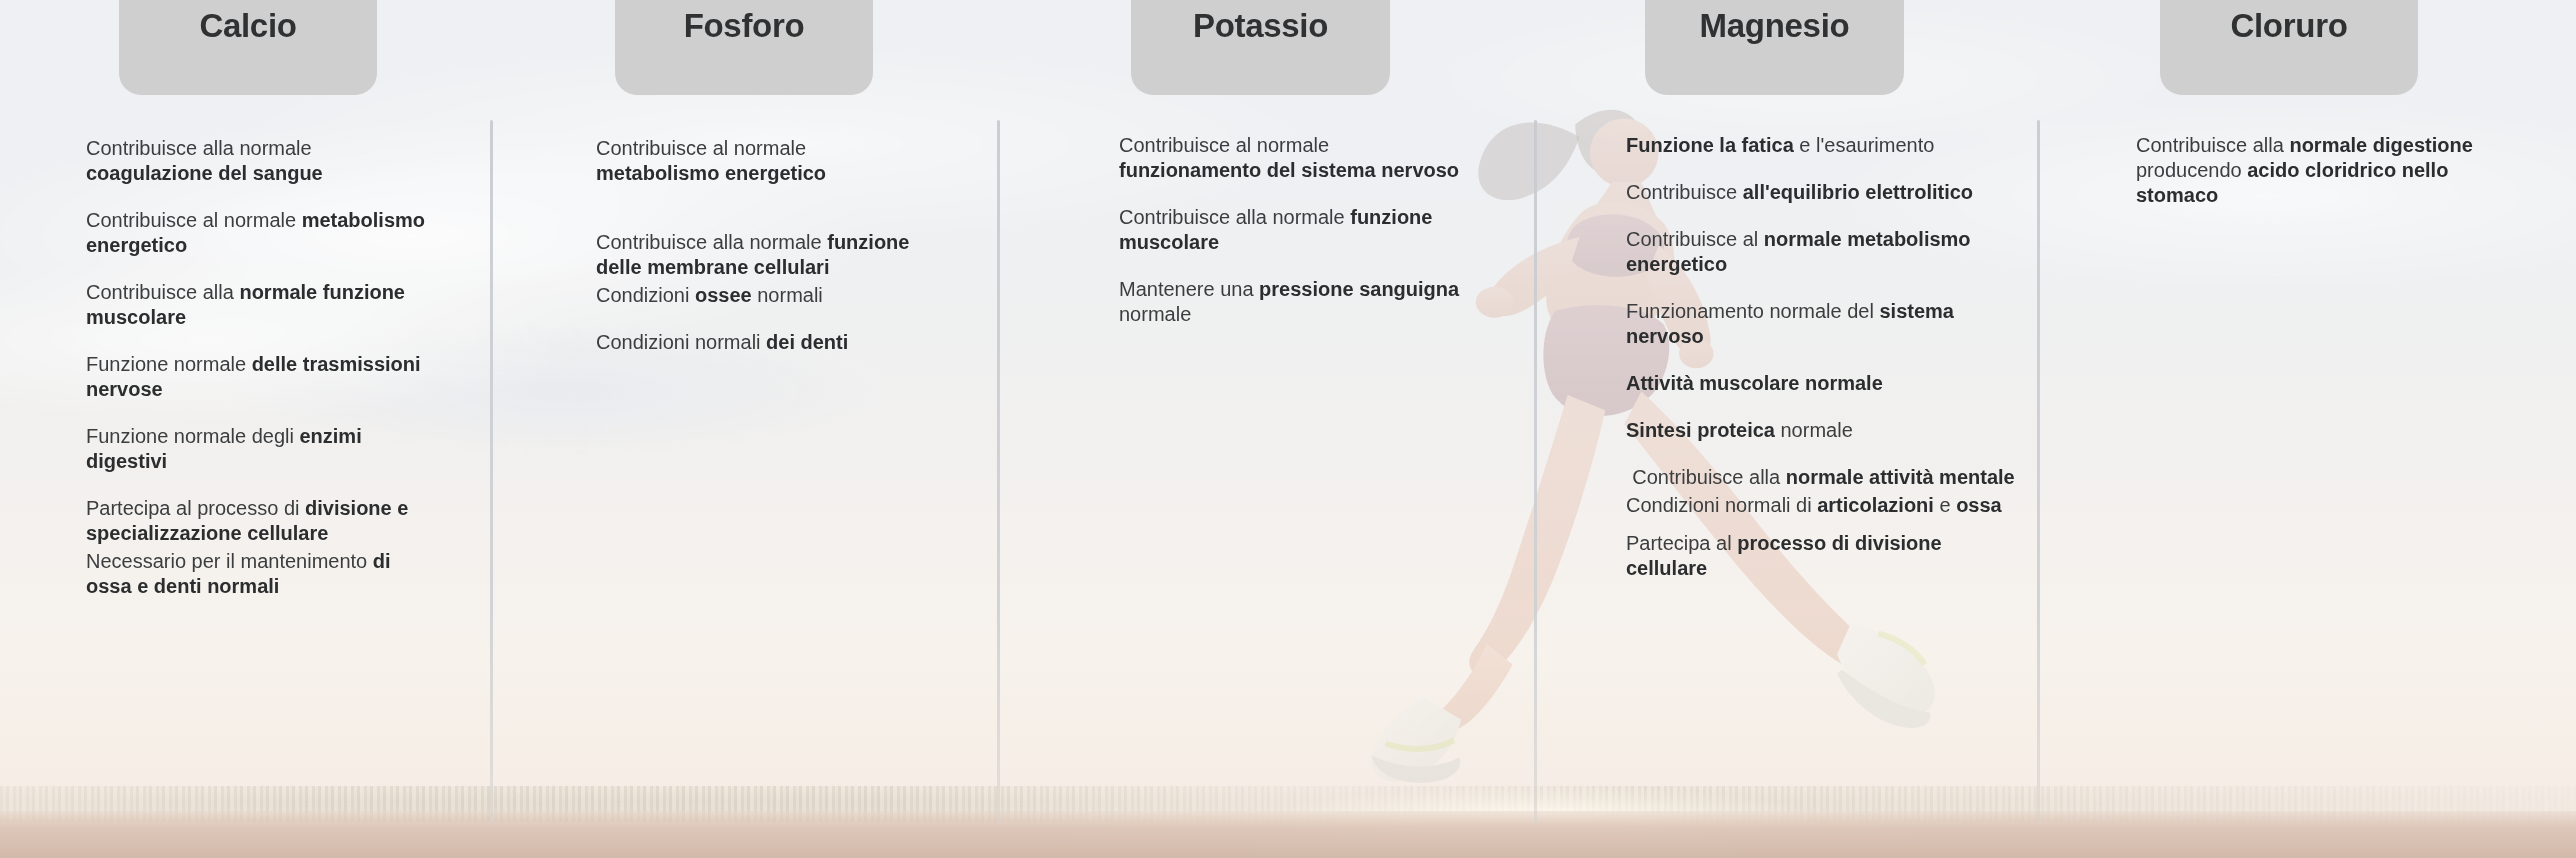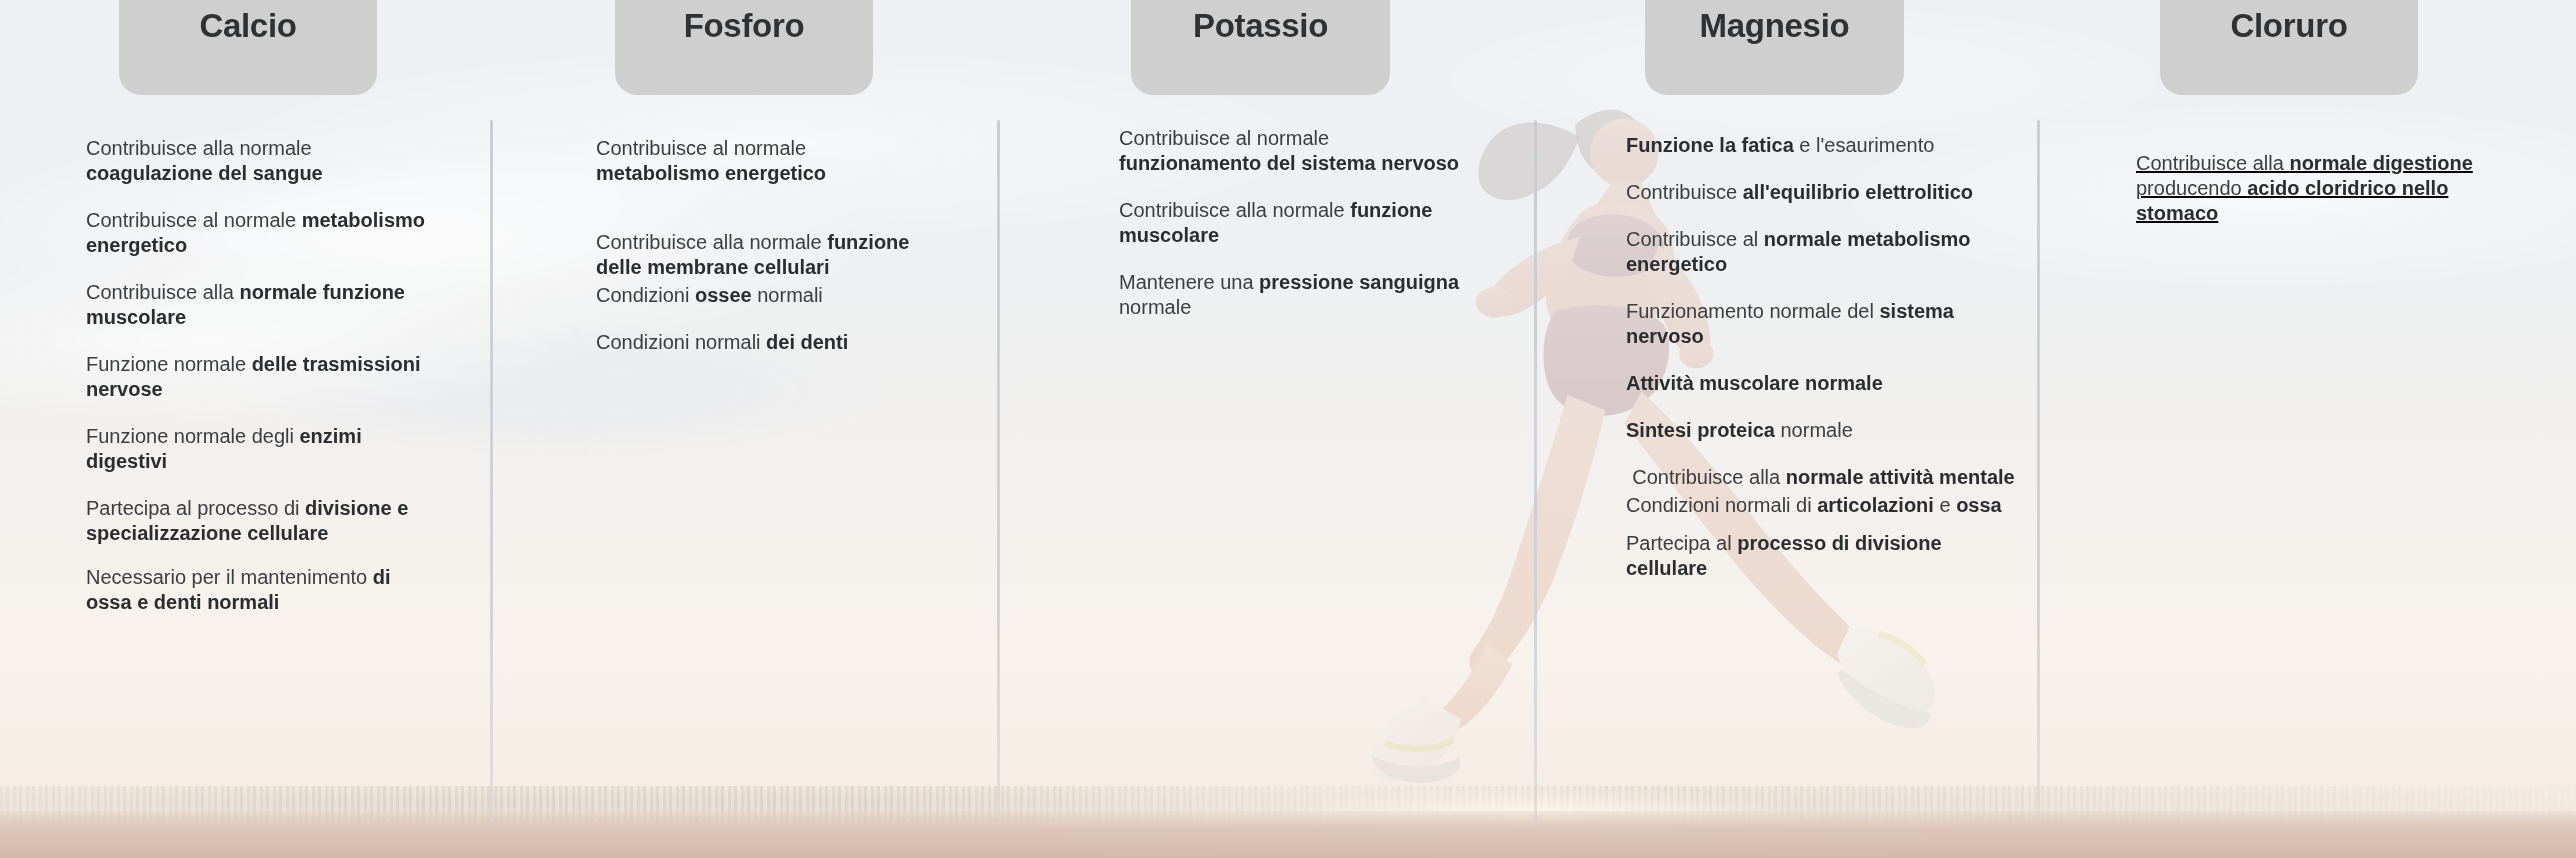--- a/index.html
+++ b/index.html
@@ -141,23 +141,23 @@
   }
   .benefit b {
     font-weight: 700;
     color: #2b2d2f;
   }
   .benefit:last-child { margin-bottom: 0; }
 
   
   .col-calcio   .benefits { left: 0; top: 136px; width: 343px; }
   .col-fosforo  .benefits { left: 0; top: 136px; width: 335px; }
-  .col-potassio .benefits { left: 0; top: 126px; width: 343px; }
+  .col-potassio .benefits { left: 0; top: 133px; width: 343px; }
   .col-magnesio .benefits { left: 0; top: 133px; width: 395px; }
-  .col-cloruro  .benefits { left: 0; top: 151px; width: 343px; text-decoration: underline; }
+  .col-cloruro  .benefits { left: 0; top: 133px; width: 343px; }
 </style>
 </head>
 <body>
 
 <div id="stage">
 
   <div class="bg-sky"></div>
   <div class="bg-clouds"></div>
   <div class="bg-treeline"></div>
   <div class="bg-ground-glow"></div>
@@ -223,21 +223,21 @@
   <div class="col col-calcio" style="left:86px; width:404px;">
     <div class="pill" style="left:33px; width:258px;">
       <span class="pill-label">Calcio</span>
     </div>
     <div class="benefits">
       <div class="benefit"><span>Contribuisce alla normale </span><b>coagulazione del sangue</b></div>
       <div class="benefit"><span>Contribuisce al normale </span><b>metabolismo energetico</b></div>
       <div class="benefit"><span>Contribuisce alla </span><b>normale funzione muscolare</b></div>
       <div class="benefit"><span>Funzione normale </span><b>delle trasmissioni nervose</b></div>
       <div class="benefit"><span>Funzione normale degli </span><b>enzimi digestivi</b></div>
-      <div class="benefit" style="margin-bottom:19px;"><span>Partecipa al processo di </span><b>divisione e specializzazione cellulare</b></div>
+      <div class="benefit" style="margin-bottom:3px;"><span>Partecipa al processo di </span><b>divisione e specializzazione cellulare</b></div>
       <div class="benefit"><span>Necessario per il mantenimento </span><b>di ossa e denti normali</b></div>
     </div>
   </div>
 
   <div class="col col-fosforo" style="left:596px; width:395px;">
     <div class="pill" style="left:19px; width:258px;">
       <span class="pill-label">Fosforo</span>
     </div>
     <div class="benefits">
       <div class="benefit"><span>Contribuisce al normale </span><b>metabolismo energetico</b></div>

